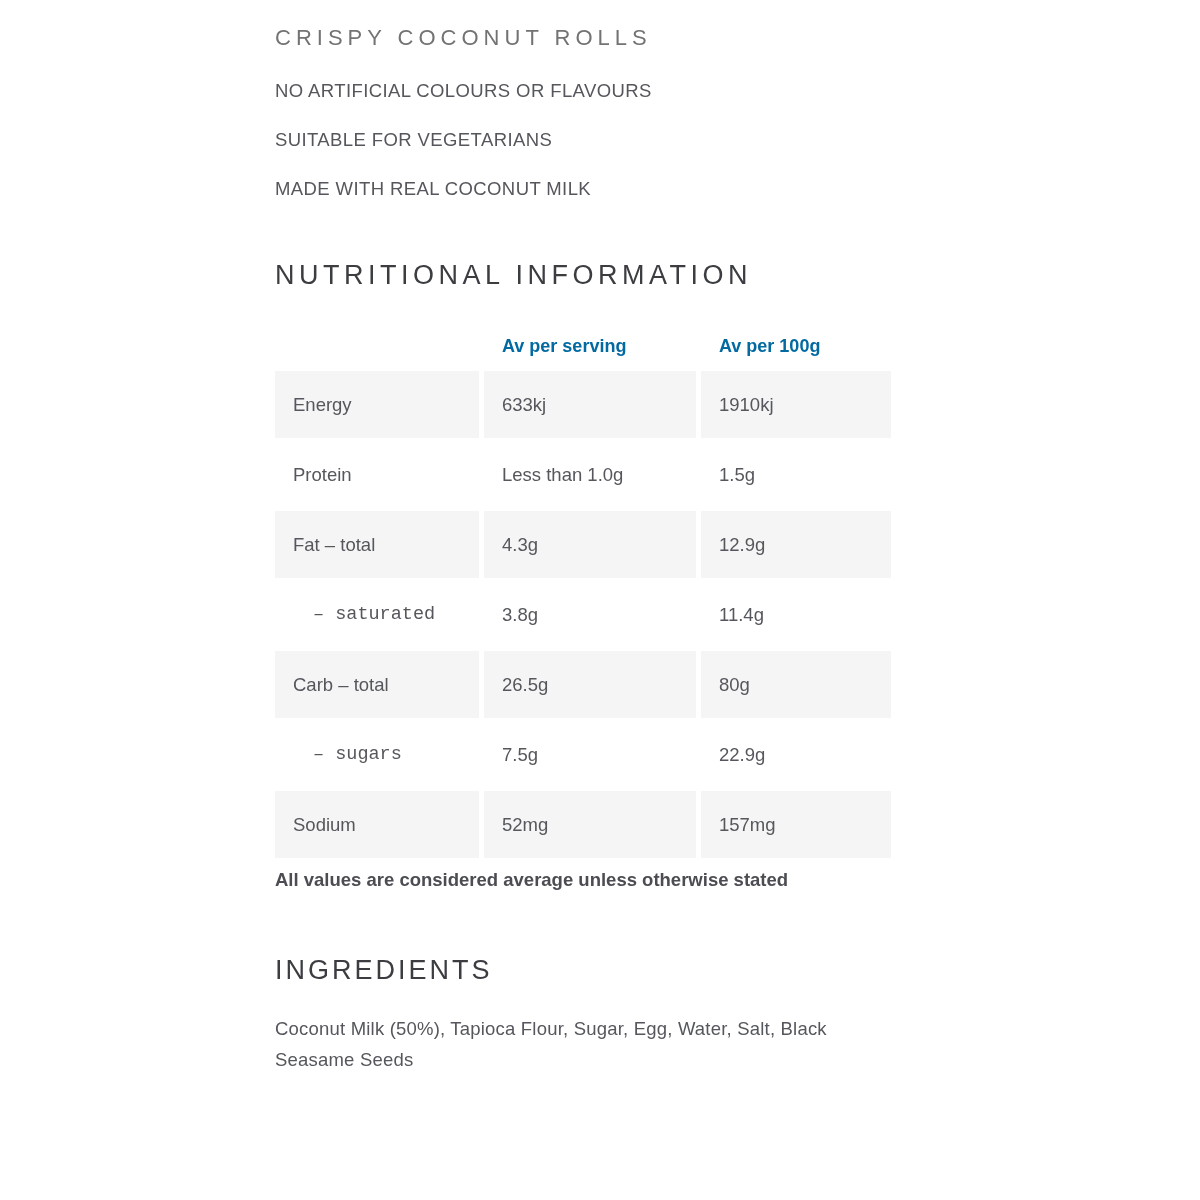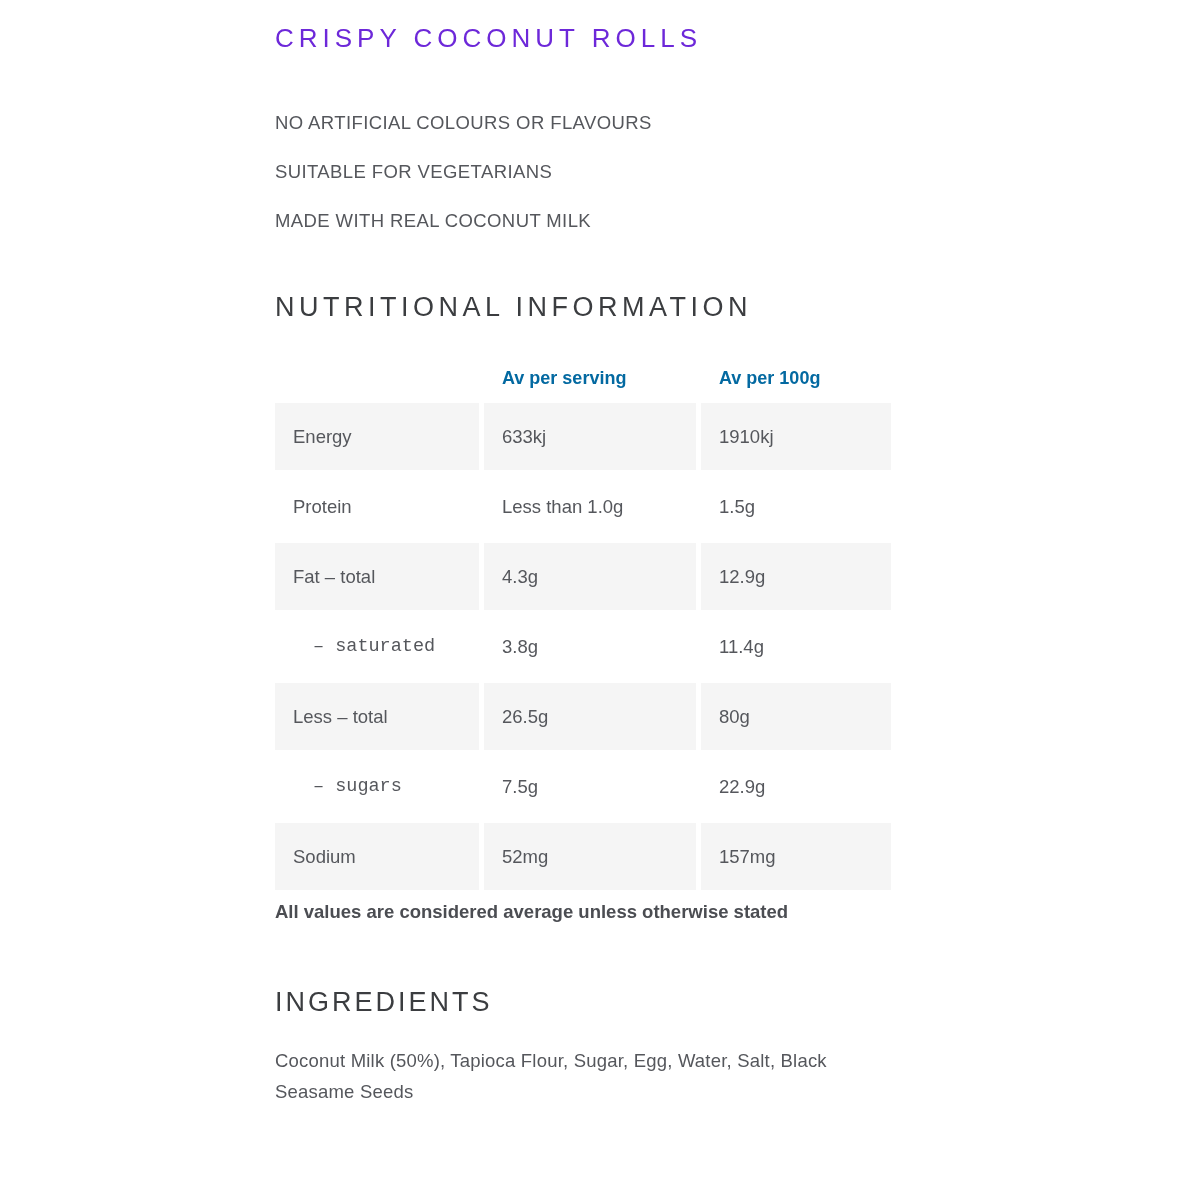--- a/index.html
+++ b/index.html
@@ -11,26 +11,26 @@
     font-family: "Liberation Sans", sans-serif;
     color: #55575c;
   }
   .page {
     width: 1200px;
     height: 1200px;
     padding: 22px 280px 0 275px;
     overflow: hidden;
   }
   .product-title {
-    font-size: 26px;
+    font-size: 22px;
     font-weight: 400;
     letter-spacing: 5px;
-    color: #6d28d9;
+    color: #737373;
     line-height: 32px;
-    margin: 0 0 56px 0;
+    margin: 0 0 24px 0;
   }
   .claim {
     font-size: 18.5px;
     letter-spacing: 0.4px;
     color: #55575c;
     line-height: 26px;
     margin: 4px 0 23px 0;
   }
   .section-heading {
     font-size: 27px;
@@ -139,21 +139,21 @@
       <div class="cell">12.9g</div>
     </div>
 
     <div class="trow">
       <div class="cell indent">– saturated</div>
       <div class="cell">3.8g</div>
       <div class="cell">11.4g</div>
     </div>
 
     <div class="trow striped">
-      <div class="cell">Less – total</div>
+      <div class="cell">Carb – total</div>
       <div class="cell">26.5g</div>
       <div class="cell">80g</div>
     </div>
 
     <div class="trow">
       <div class="cell indent">– sugars</div>
       <div class="cell">7.5g</div>
       <div class="cell">22.9g</div>
     </div>
 

